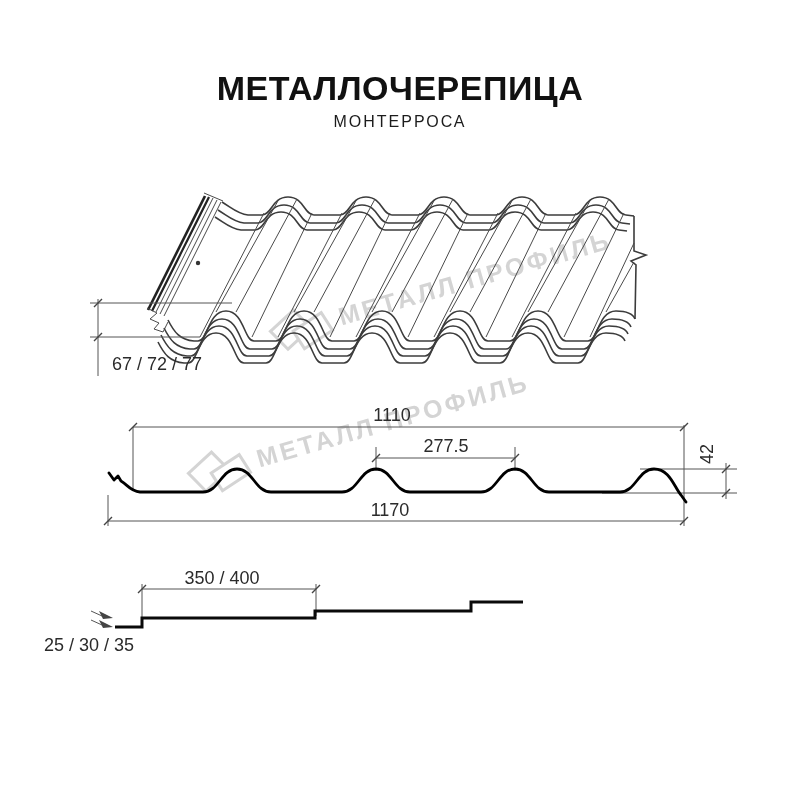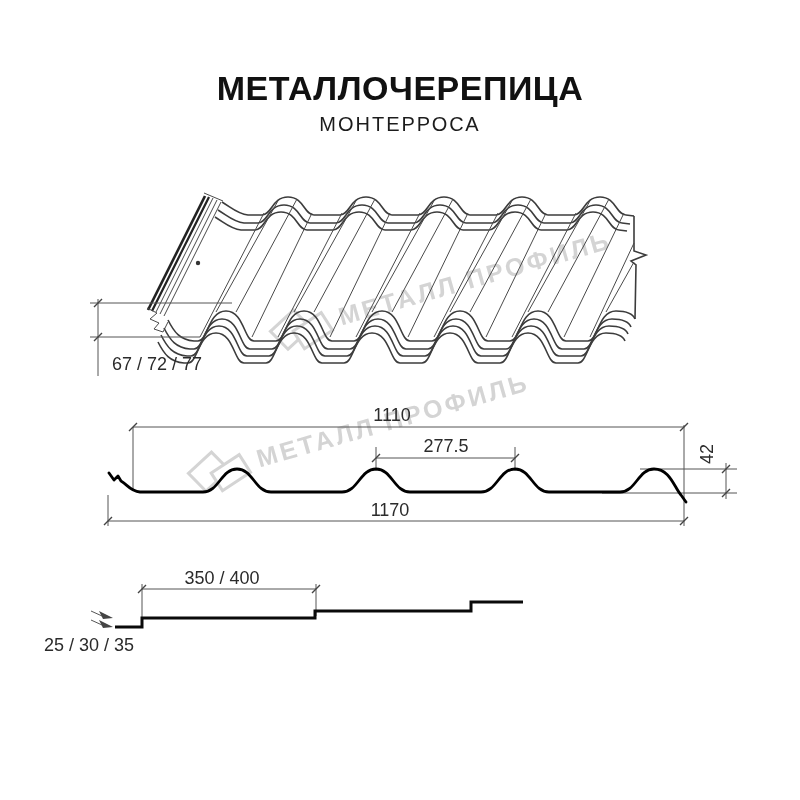--- a/index.html
+++ b/index.html
@@ -4,21 +4,21 @@
 <style>
   html,body{margin:0;padding:0;}
   body{
     width:800px;height:800px;
     background:#ffffff;
     font-family:"Liberation Sans","DejaVu Sans",sans-serif;
     position:relative;overflow:hidden;
   }
   .hdr{position:absolute;left:0;width:800px;text-align:center;color:#111;}
   .title{top:71px;font-size:34px;font-weight:bold;letter-spacing:.5px;line-height:1;}
-  .subtitle{top:114px;font-size:20px;font-weight:normal;letter-spacing:2px;line-height:1;color:#1c1c1c;}
+  .subtitle{top:114px;font-size:16px;font-weight:normal;letter-spacing:2px;line-height:1;color:#1c1c1c;}
   svg{position:absolute;top:0;left:0;}
   .thin{stroke:#4a4a4a;stroke-width:1;fill:none;}
   .thin2{stroke:#3c3c3c;stroke-width:1.6;fill:none;}
   .dim{stroke:#555;stroke-width:1;fill:none;}
   .tick{stroke:#444;stroke-width:1.4;fill:none;}
   .heavy{stroke:#000;stroke-width:2.8;fill:none;stroke-linejoin:round;stroke-linecap:round;}
   .step{stroke:#0a0a0a;stroke-width:3;fill:none;stroke-linejoin:miter;}
   .dimtxt{font-family:"Liberation Sans","DejaVu Sans",sans-serif;font-size:18px;fill:#2b2b2b;}
   .wmtxt{font-family:"Liberation Sans","DejaVu Sans",sans-serif;font-size:25px;font-weight:bold;letter-spacing:3px;}
   .wmshape{fill:#ffffff;stroke-width:3;}

